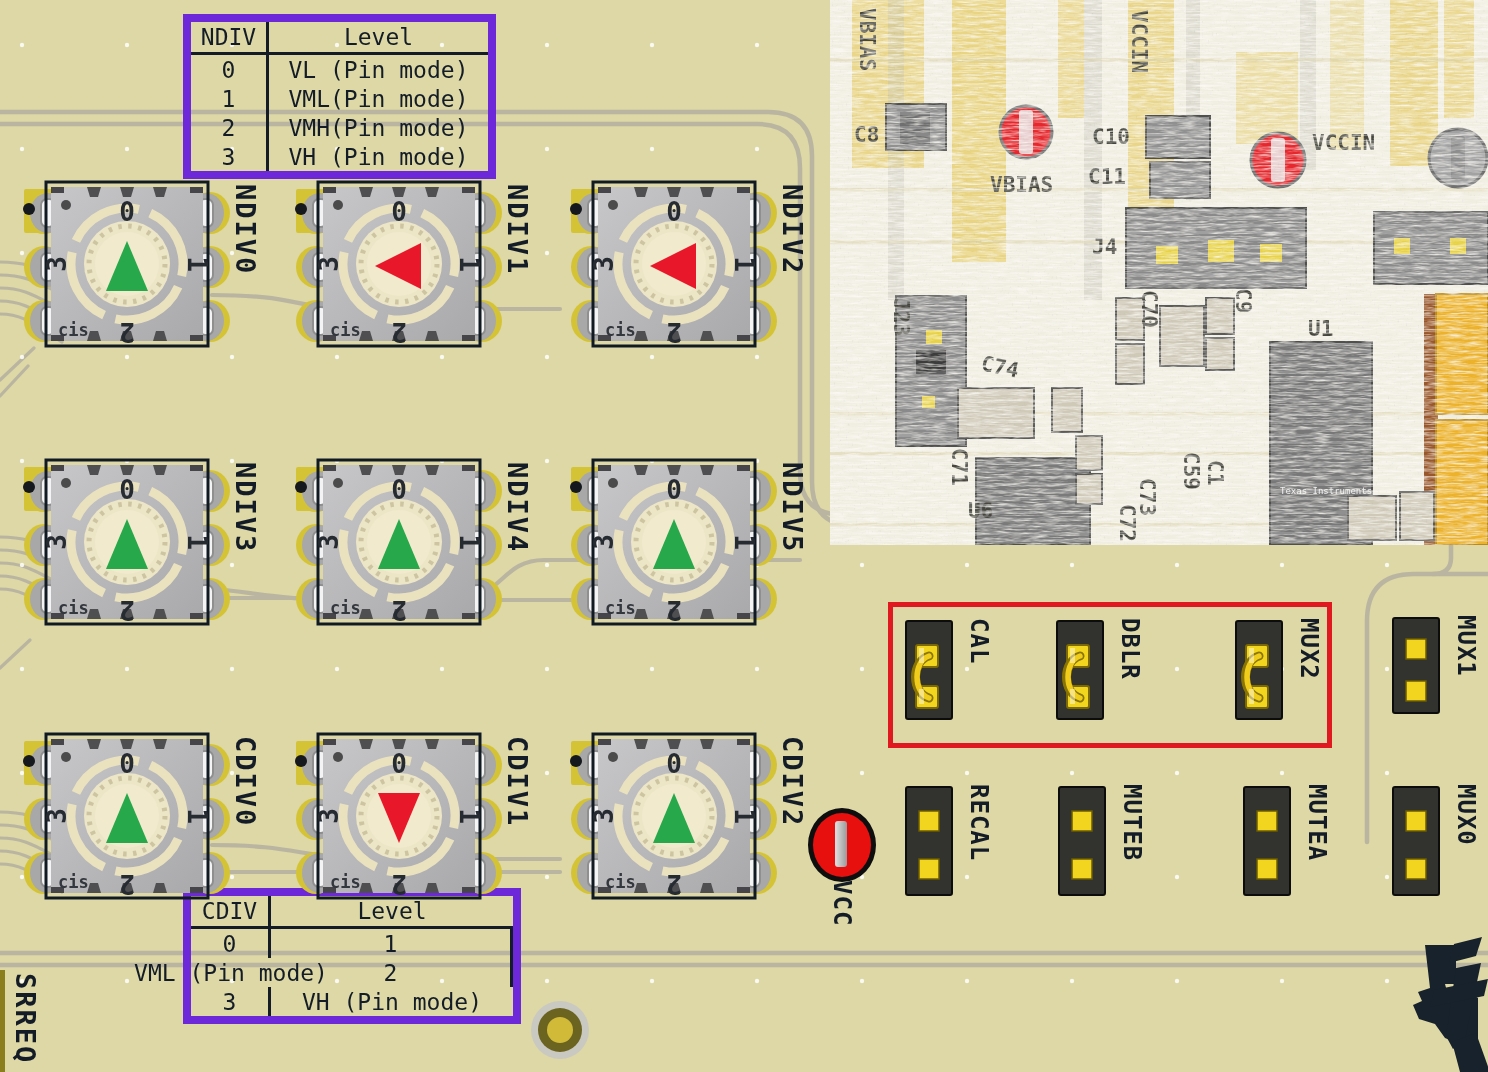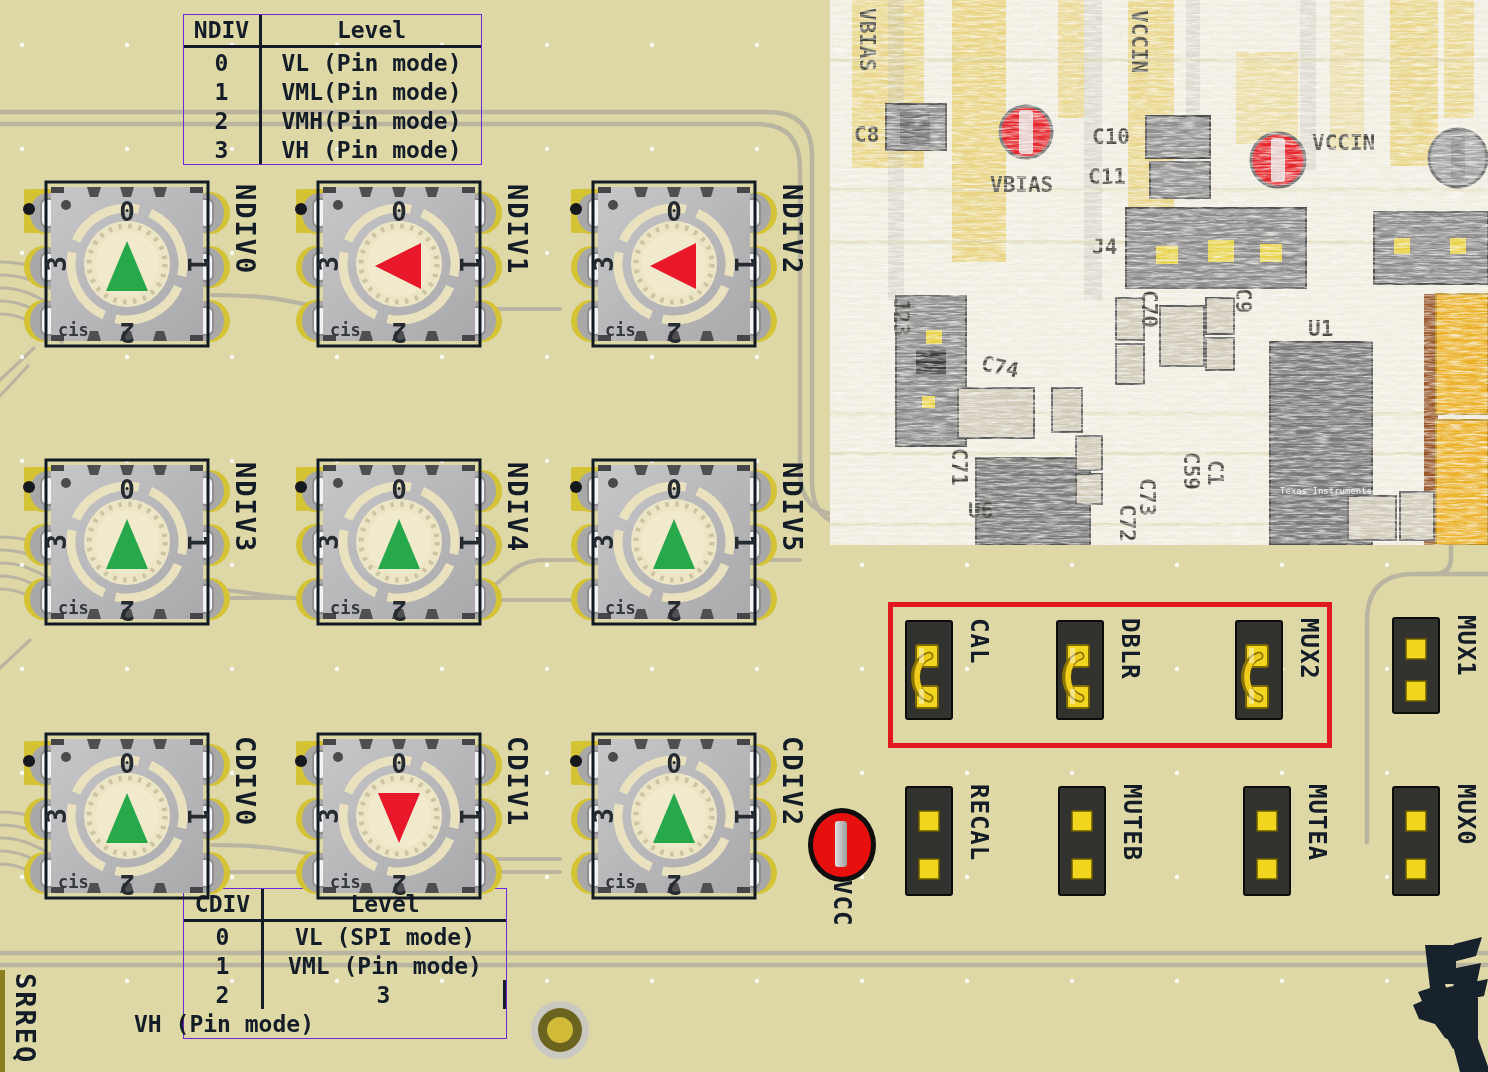--- a/index.html
+++ b/index.html
@@ -1,20 +1,20 @@
 <!DOCTYPE html>
 <html><head>
 <meta charset="utf-8">
 <style>
   html,body{margin:0;padding:0;background:#6b6b6b;}
   #board{position:relative;width:1488px;height:1072px;background:#ddd8a5;overflow:hidden;
          font-family:"DejaVu Sans Mono",monospace;}
   #traces{position:absolute;left:0;top:0;z-index:1;}
-  .silk-table{position:absolute;z-index:3;color:#141d27;font-weight:bold;font-size:23px;
-              border:1px solid #6d28d9;display:grid;background:transparent;}
+  .silk-table{position:absolute;z-index:3;color:#141d27;font-weight:normal;font-size:23px;
+              border:8px solid #6d28d9;display:grid;background:transparent;}
   .silk-table .cell{display:flex;align-items:center;justify-content:center;white-space:pre;}
   .silk-table .hdr{border-bottom:3px solid #141d27;}
   .silk-table .c1{border-right:3px solid #141d27;}
   .sw{position:absolute;z-index:4;}
   .vlabel{position:absolute;z-index:5;transform-origin:0 0;transform:rotate(90deg);
           font-weight:bold;color:#141d27;white-space:nowrap;letter-spacing:2px;}
   .swlabel{font-size:27px;line-height:31px;}
   .jplabel{font-size:24px;line-height:28px;letter-spacing:1px;}
   .jumper{position:absolute;z-index:4;}
   #redbox{position:absolute;z-index:3;border:5px solid #e0181f;background:transparent;}
@@ -182,21 +182,20 @@
       <div class="cell" style="height:29px">VML(Pin mode)</div>
       <div class="cell c1" style="height:29px">2</div>
       <div class="cell" style="height:29px">VMH(Pin mode)</div>
       <div class="cell c1" style="height:29px">3</div>
       <div class="cell" style="height:29px">VH (Pin mode)</div>
     </div>
   <div id="cdiv-table" class="silk-table" style="left:183px;top:888px;grid-template-columns:80px 242px;">
       <div class="cell hdr c1" style="height: 30px;">CDIV</div>
       <div class="cell hdr" style="height: 30px;">Level</div>
       <div class="cell c1" style="height:29px">0</div>
-      <div class="cell" style="height:29px">VL (SPI mode)</div>
       <div class="cell c1" style="height:29px">1</div>
       <div class="cell" style="height:29px">VML (Pin mode)</div>
       <div class="cell c1" style="height:29px">2</div>
       <div class="cell c1" style="height:29px">3</div>
       <div class="cell" style="height:29px">VH (Pin mode)</div>
     </div>
   <div id="switch-layer">
       <div class="sw" style="left: 22px; top: 179px;"><svg width="210" height="172" viewBox="0 0 210 172">
     <defs>
             <linearGradient id="swg0" x1="0" y1="0" x2="1" y2="1">

